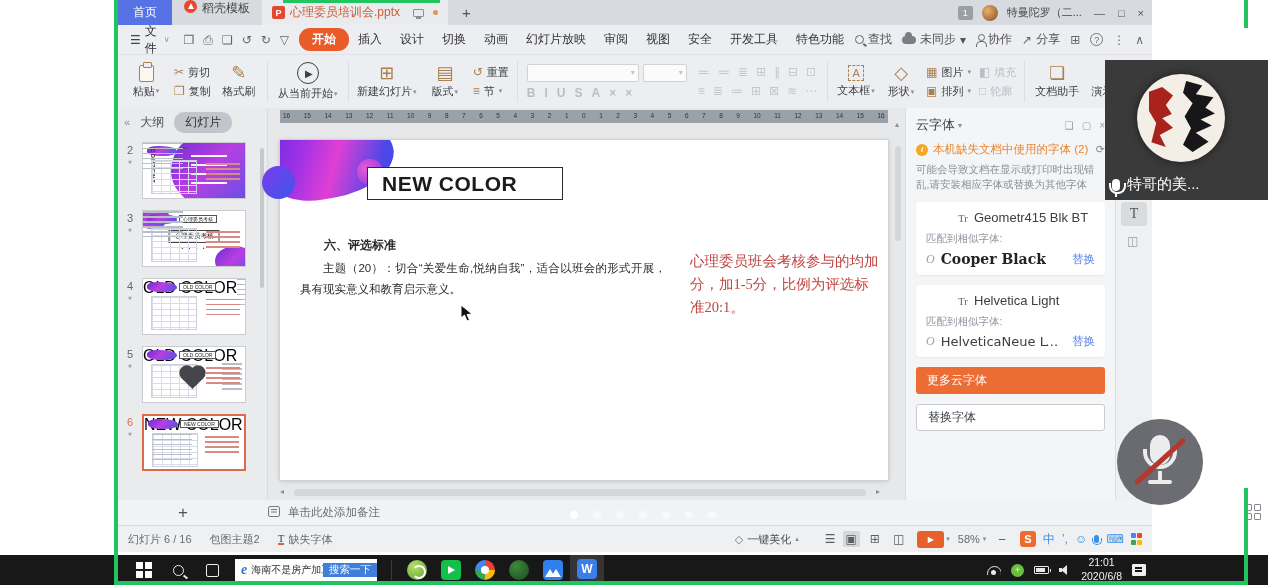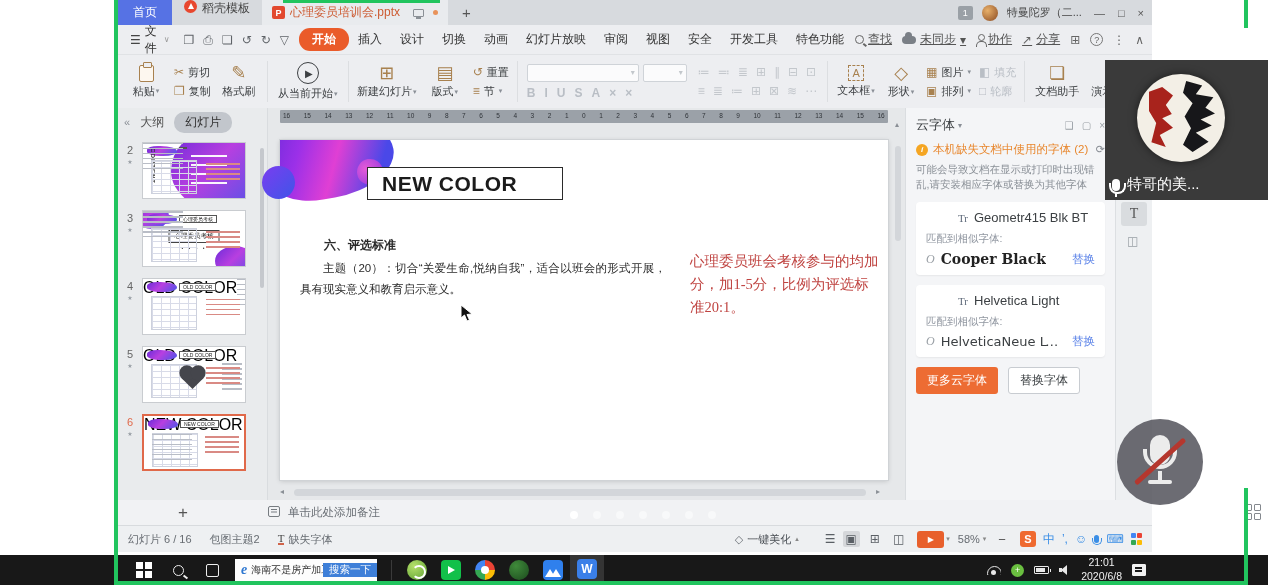--- a/index.html
+++ b/index.html
@@ -37,21 +37,21 @@
   .mi{padding:2px 9px;white-space:nowrap;}
   .mi.active{background:#ea5b2a;color:#fff;border-radius:11px;padding:3px 13px;font-weight:bold;}
   .mb-right{margin-left:auto;display:flex;align-items:center;gap:10px;color:#555;white-space:nowrap;}
   .mag{width:9px;height:9px;border:1.4px solid #666;border-radius:50%;position:relative;display:inline-block;}
   .mag::after{content:"";position:absolute;left:7px;top:8px;width:4px;height:1.5px;background:#666;transform:rotate(40deg);}
   .cloud{width:14px;height:8px;background:#7a7f86;border-radius:6px;position:relative;display:inline-block;}
   .cloud::before{content:"";position:absolute;left:3px;top:-4px;width:7px;height:7px;border-radius:50%;background:#7a7f86;}
   .person{width:8px;height:8px;position:relative;display:inline-block;}
   .person::before{content:"";position:absolute;left:2px;top:-2px;width:5px;height:5px;border-radius:50%;border:1.2px solid #666;}
   .person::after{content:"";position:absolute;left:0;top:5px;width:9px;height:5px;border:1.2px solid #666;border-bottom:none;border-radius:5px 5px 0 0;}
-  .mbr-item{display:flex;align-items:center;gap:4px;text-decoration:underline;}
+  .mbr-item{display:flex;align-items:center;gap:4px;}
   .mbr-ic{color:#666;font-size:12px;}
   .qm{width:13px;height:13px;border:1.1px solid #777;border-radius:50%;font-size:9px;display:inline-flex;align-items:center;justify-content:center;color:#666;}
 
   
   .ribbon{height:54px;border-top:1px solid #e0e2e5;background:#edeef1;display:flex;align-items:stretch;padding:3px 4px;overflow:hidden;}
   .rb-big{width:48px;display:flex;flex-direction:column;align-items:center;justify-content:center;gap:2px;}
   .rb-lbl{font-size:11px;color:#3d4043;white-space:nowrap;display:flex;align-items:center;gap:1px;}
   .rb-lbl .ar,.rb-s .ar{font-size:7px;color:#8a8f96;}
   .gi{font-size:15px;color:#a8814f;line-height:1;}
   .gi.big{font-size:18px;}
@@ -142,21 +142,21 @@
   .fcard{background:#fff;border-radius:4px;padding:8px 10px;margin-bottom:10px;box-shadow:0 1px 2px rgba(0,0,0,.06);}
   .fname{display:flex;align-items:center;gap:6px;color:#3c4043;font-size:13px;}
   .tr-ico{color:#5f6a7a;font-size:11px;font-family:"Liberation Serif",serif;margin-left:32px;}
   .fmatch{margin:7px 0 5px;color:#9096a0;font-size:10.5px;}
   .frepl{display:flex;align-items:center;gap:6px;}
   .o-ico{color:#9aa0a6;font-style:italic;font-family:"Liberation Serif",serif;font-size:12px;}
   .fprev{white-space:nowrap;overflow:hidden;text-overflow:ellipsis;max-width:125px;color:#222;}
   .fprev.cooper{font-family:"DejaVu Serif","Liberation Serif",serif;font-weight:900;font-size:14px;}
   .fprev.helv{font-family:"DejaVu Sans","Liberation Sans",sans-serif;font-size:13px;color:#3c4043;}
   .rlink{margin-left:auto;color:#5a82e8;font-size:11.5px;white-space:nowrap;}
-  .fp-btns{display:flex;gap:10px;margin-top:4px;}
+  .fp-btns{display:flex;gap:10px;margin-top:4px;flex-direction:column;}
   .btn-orange{background:#ed6c33;color:#fff;font-size:12px;padding:5px 11px;border-radius:3px;white-space:nowrap;}
   .btn-plain{background:#fff;border:1px solid #c8ccd1;color:#3c4043;font-size:12px;padding:4px 11px;border-radius:3px;white-space:nowrap;}
 
   
   .strip{width:37px;background:#eef0f2;border-left:1px solid #dcdfe2;position:relative;flex:none;}
   .strip .tbtn{position:absolute;left:5px;top:94px;width:26px;height:24px;background:#d9dcdf;border-radius:3px;display:flex;align-items:center;justify-content:center;font-family:"Liberation Serif",serif;font-size:14px;color:#555;}
   .strip .boxic{position:absolute;left:11px;top:126px;font-size:12px;color:#9aa0a6;}
 
   
   .notesbar{position:absolute;top:500px;left:0;width:1034px;height:25px;background:#f1f2f4;display:flex;align-items:center;}

